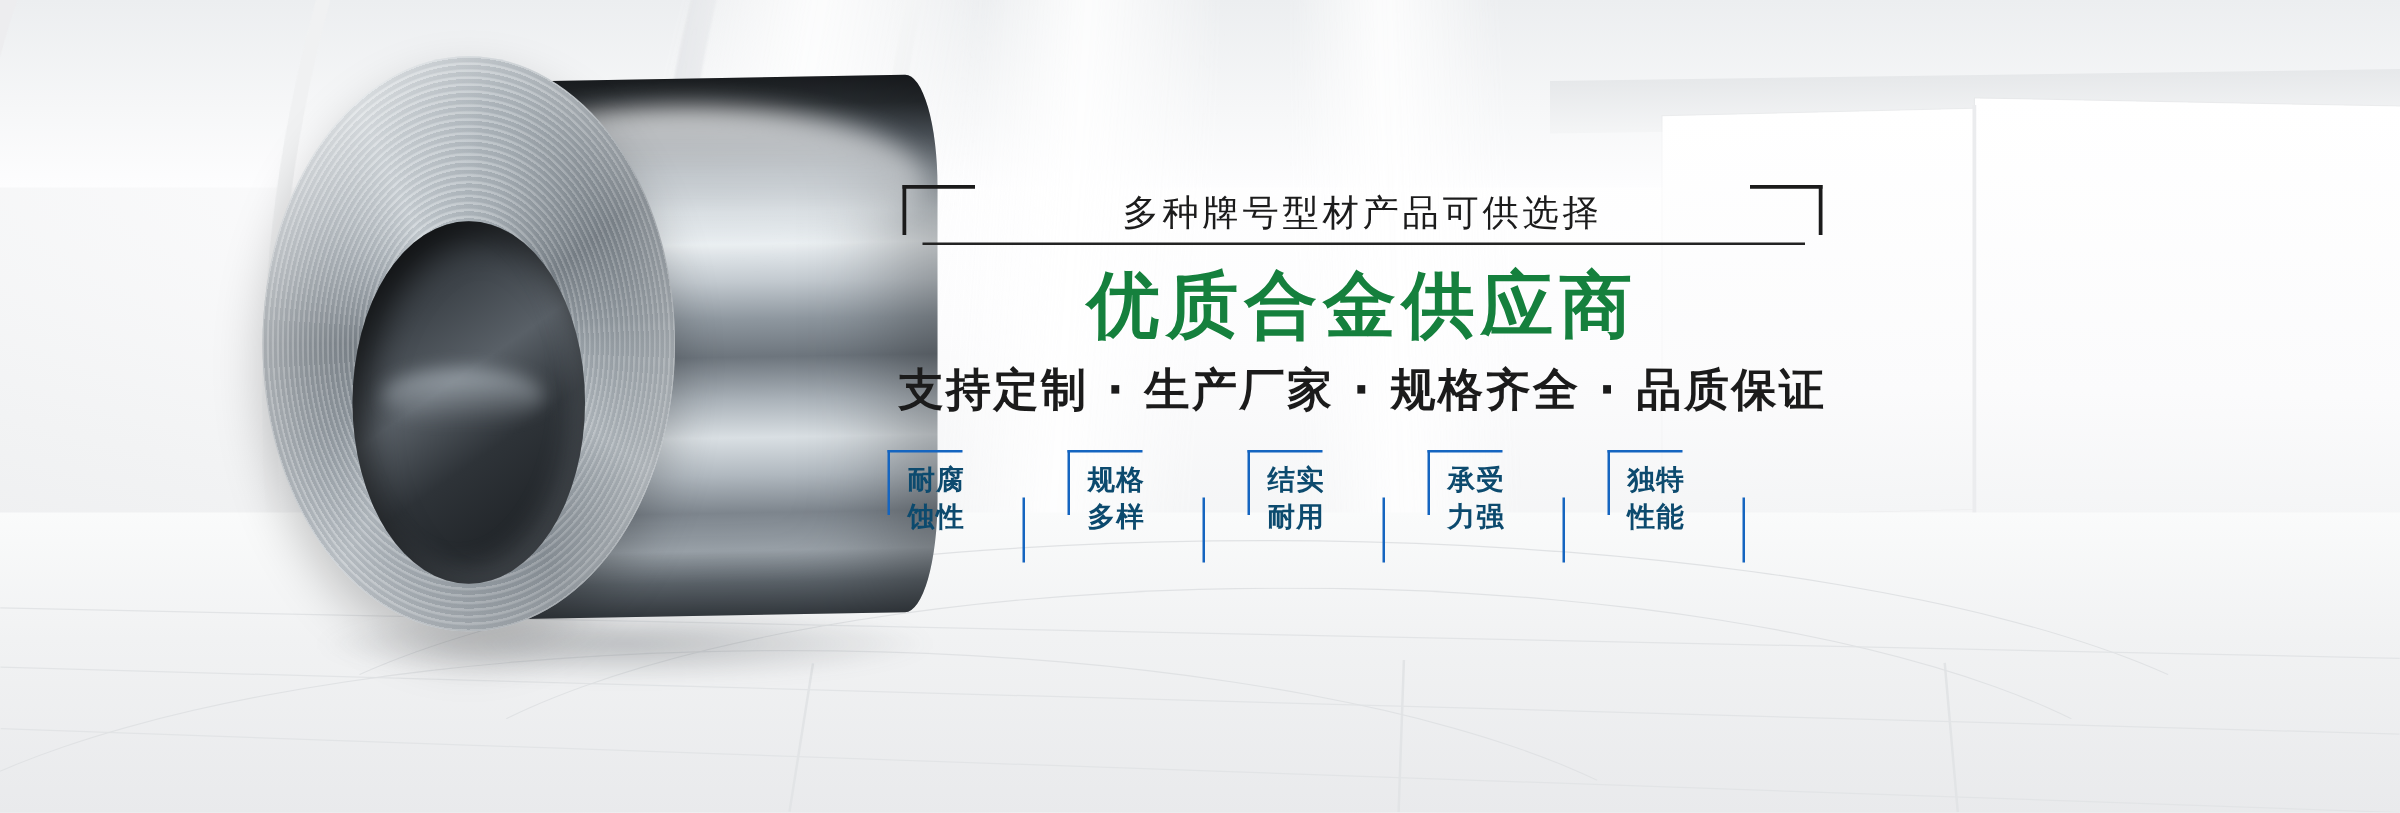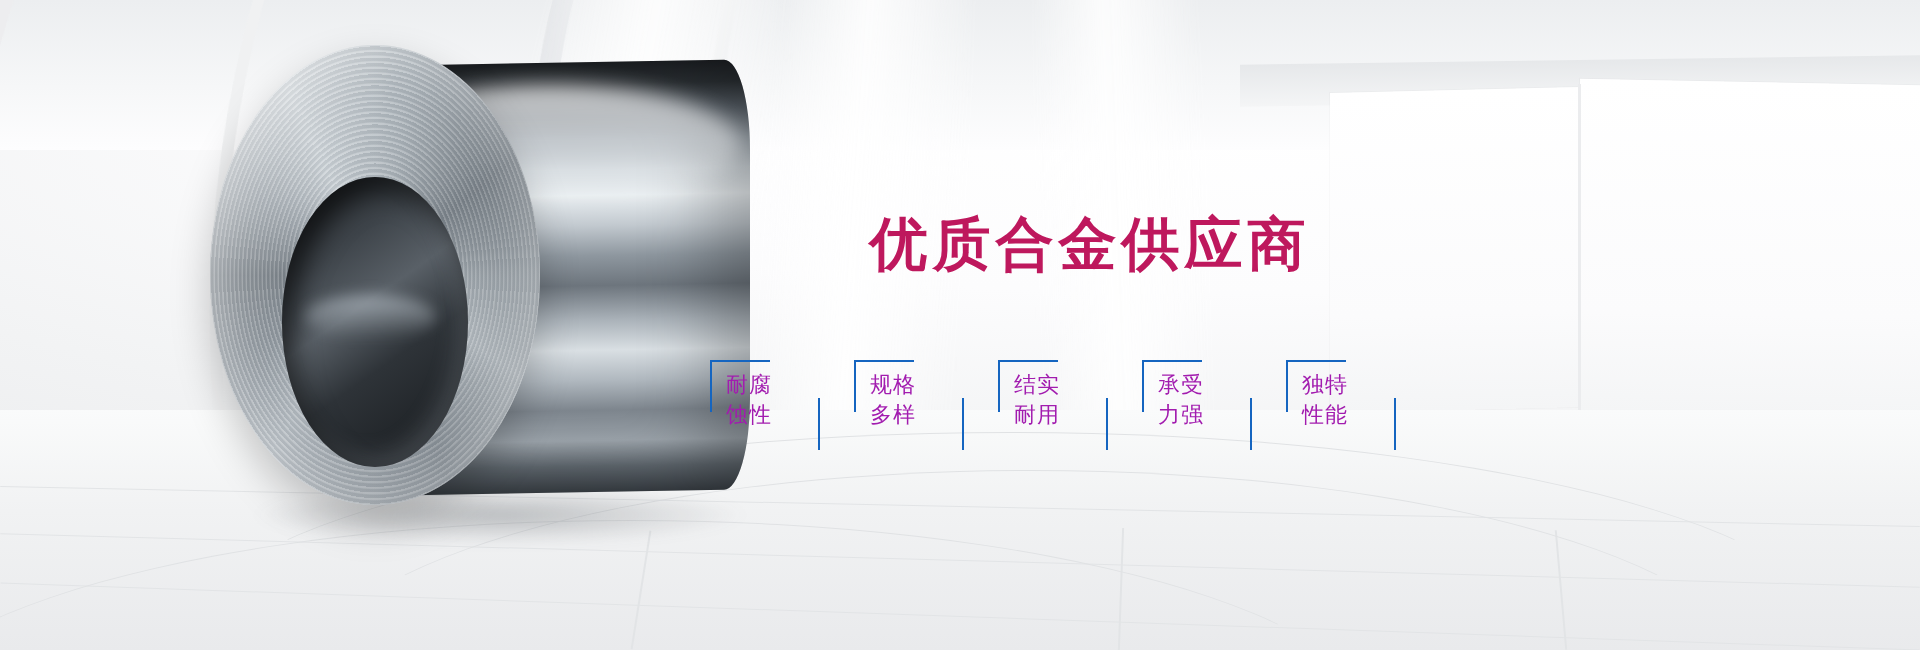--- a/index.html
+++ b/index.html
@@ -181,21 +181,21 @@
     text-align:center;
     font-size:29px;color:#1c1c1c;letter-spacing:3px;
     line-height:40px;font-weight:400;
   }
   .rule{
     position:absolute;left:38px;top:66px;width:706px;height:2px;background:#232323;
   }
 
   .headline{
     position:absolute;left:0;top:82px;width:780px;text-align:center;
-    font-size:58px;font-weight:700;color:#be185d;
+    font-size:58px;font-weight:700;color:#15803d;
     letter-spacing:5px;line-height:68px;
     text-shadow:0 1px 0 rgba(255,255,255,.6);
   }
 
   .subline{
     position:absolute;left:-44px;top:162px;width:868px;text-align:center;
     font-size:36px;font-weight:700;color:#1b1b1b;
     letter-spacing:2px;line-height:46px;
   }
 
@@ -206,21 +206,21 @@
   }
   .badge{
     position:relative;width:104px;height:92px;margin-right:40px;
   }
   .badge:last-child{margin-right:0;}
   .b-h{position:absolute;left:0;top:0;width:60px;height:2px;background:#1565c0;}
   .b-v{position:absolute;left:0;top:0;width:2px;height:52px;background:#1565c0;}
   .b-tail{position:absolute;right:-6px;top:38px;width:2px;height:52px;background:#1565c0;}
   .b-text{
     position:absolute;left:16px;top:10px;width:74px;
-    font-size:22px;line-height:30px;color:#a21caf;font-weight:400;
+    font-size:22px;line-height:30px;color:#0c4a6e;font-weight:700;
     letter-spacing:1px;
   }
 </style>
 </head>
 <body>
 
 <div id="banner">
 
   <div class="bg-base"></div>
   <div class="bg-ceiling"></div>
@@ -258,23 +258,32 @@
     <div class="coil-body-gloss"></div>
     <div class="coil-outer"></div>
     <div class="coil-rings"></div>
     <div class="coil-face-shade"></div>
     <div class="coil-bore"></div>
     <div class="coil-bore-hi"></div>
   </div>
 
   <div id="copy">
 
+    <div class="tagline-wrap">
+      <div class="brk brk-tl-h"></div>
+      <div class="brk brk-tl-v"></div>
+      <div class="brk brk-tr-h"></div>
+      <div class="brk brk-tr-v"></div>
+      <div class="tagline">多种牌号型材产品可供选择</div>
+      <div class="rule"></div>
+    </div>
 
     <div class="headline">优质合金供应商</div>
 
+    <div class="subline">支持定制 · 生产厂家 · 规格齐全 · 品质保证</div>
 
     <div class="badges">
 
       <div class="badge">
         <div class="b-h"></div>
         <div class="b-v"></div>
         <div class="b-tail"></div>
         <div class="b-text">
           <div>耐腐</div>
           <div>蚀性</div>

